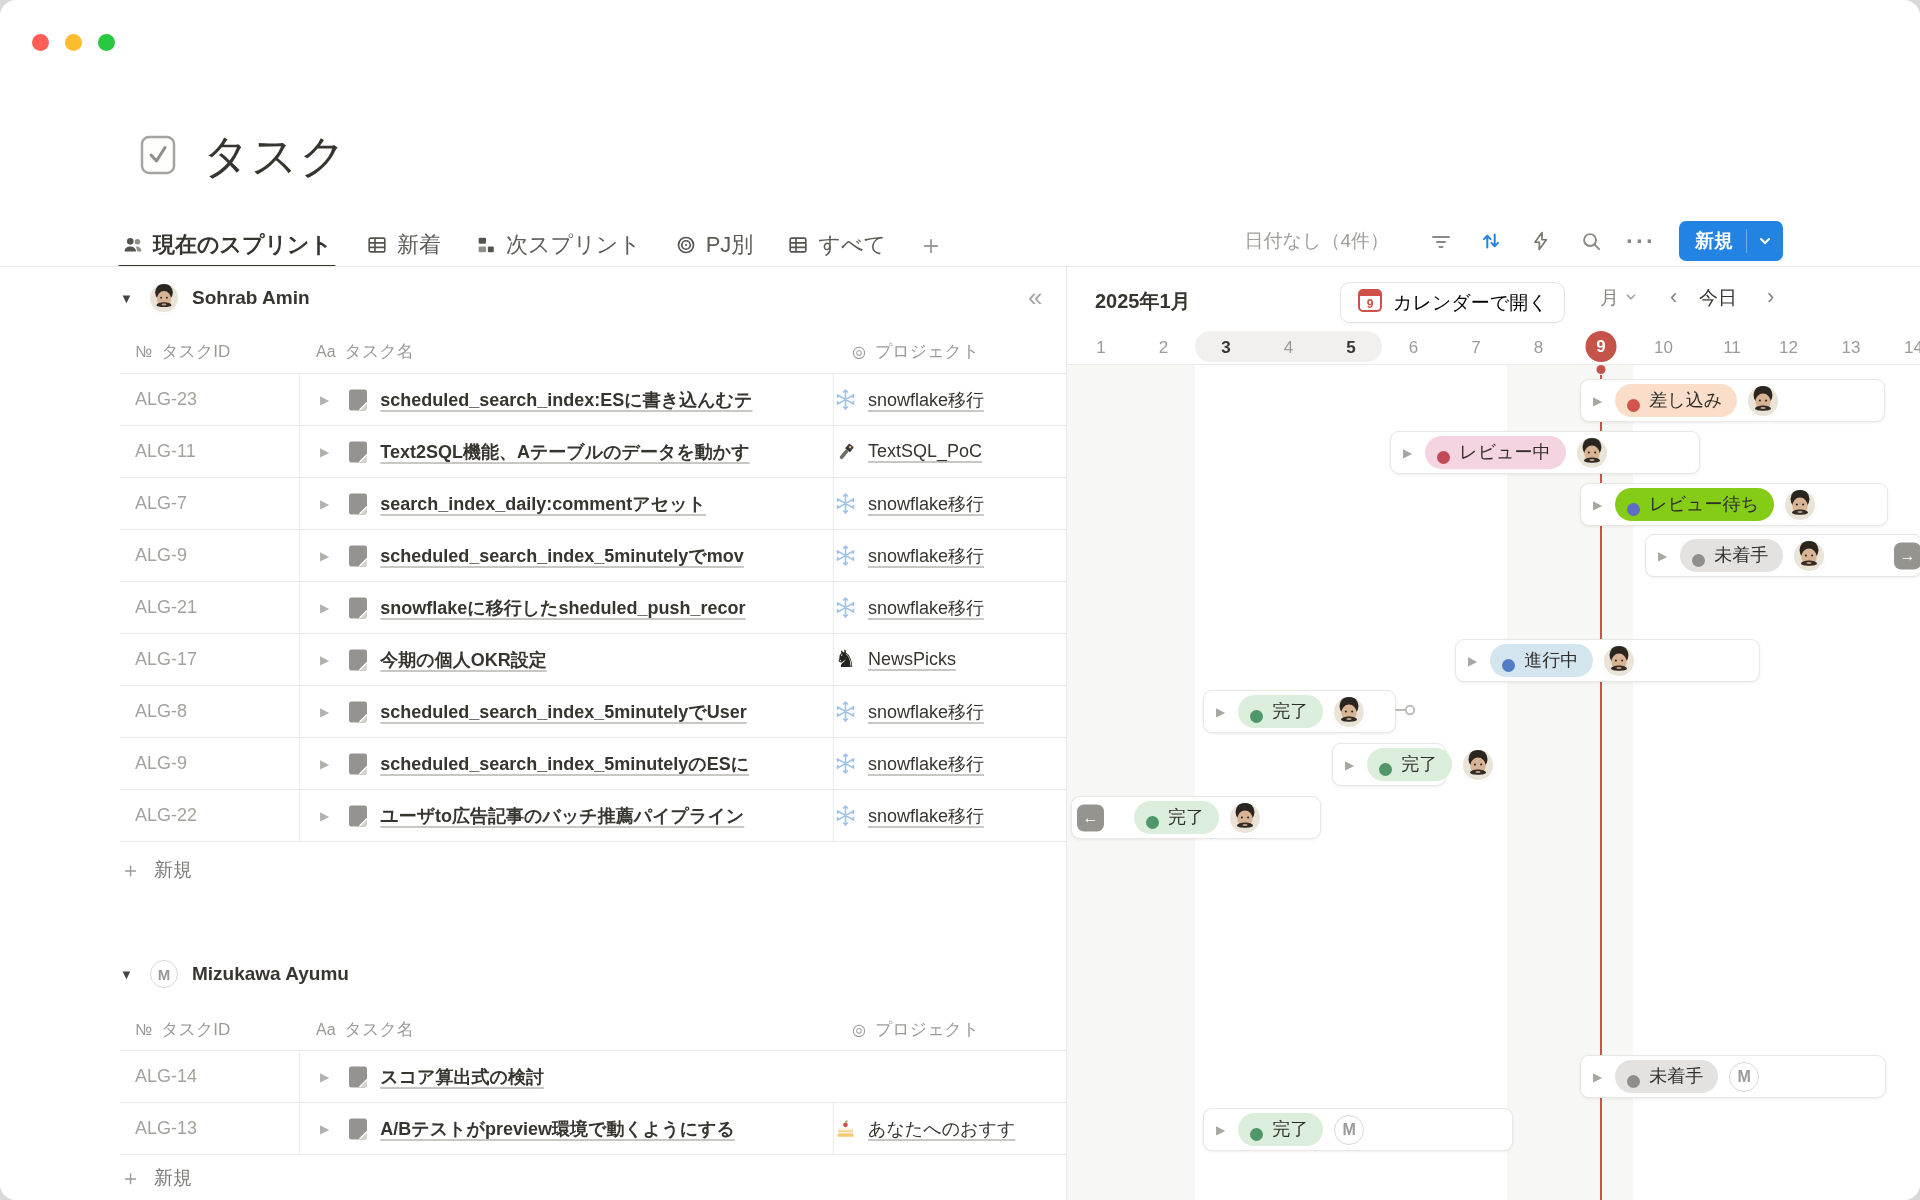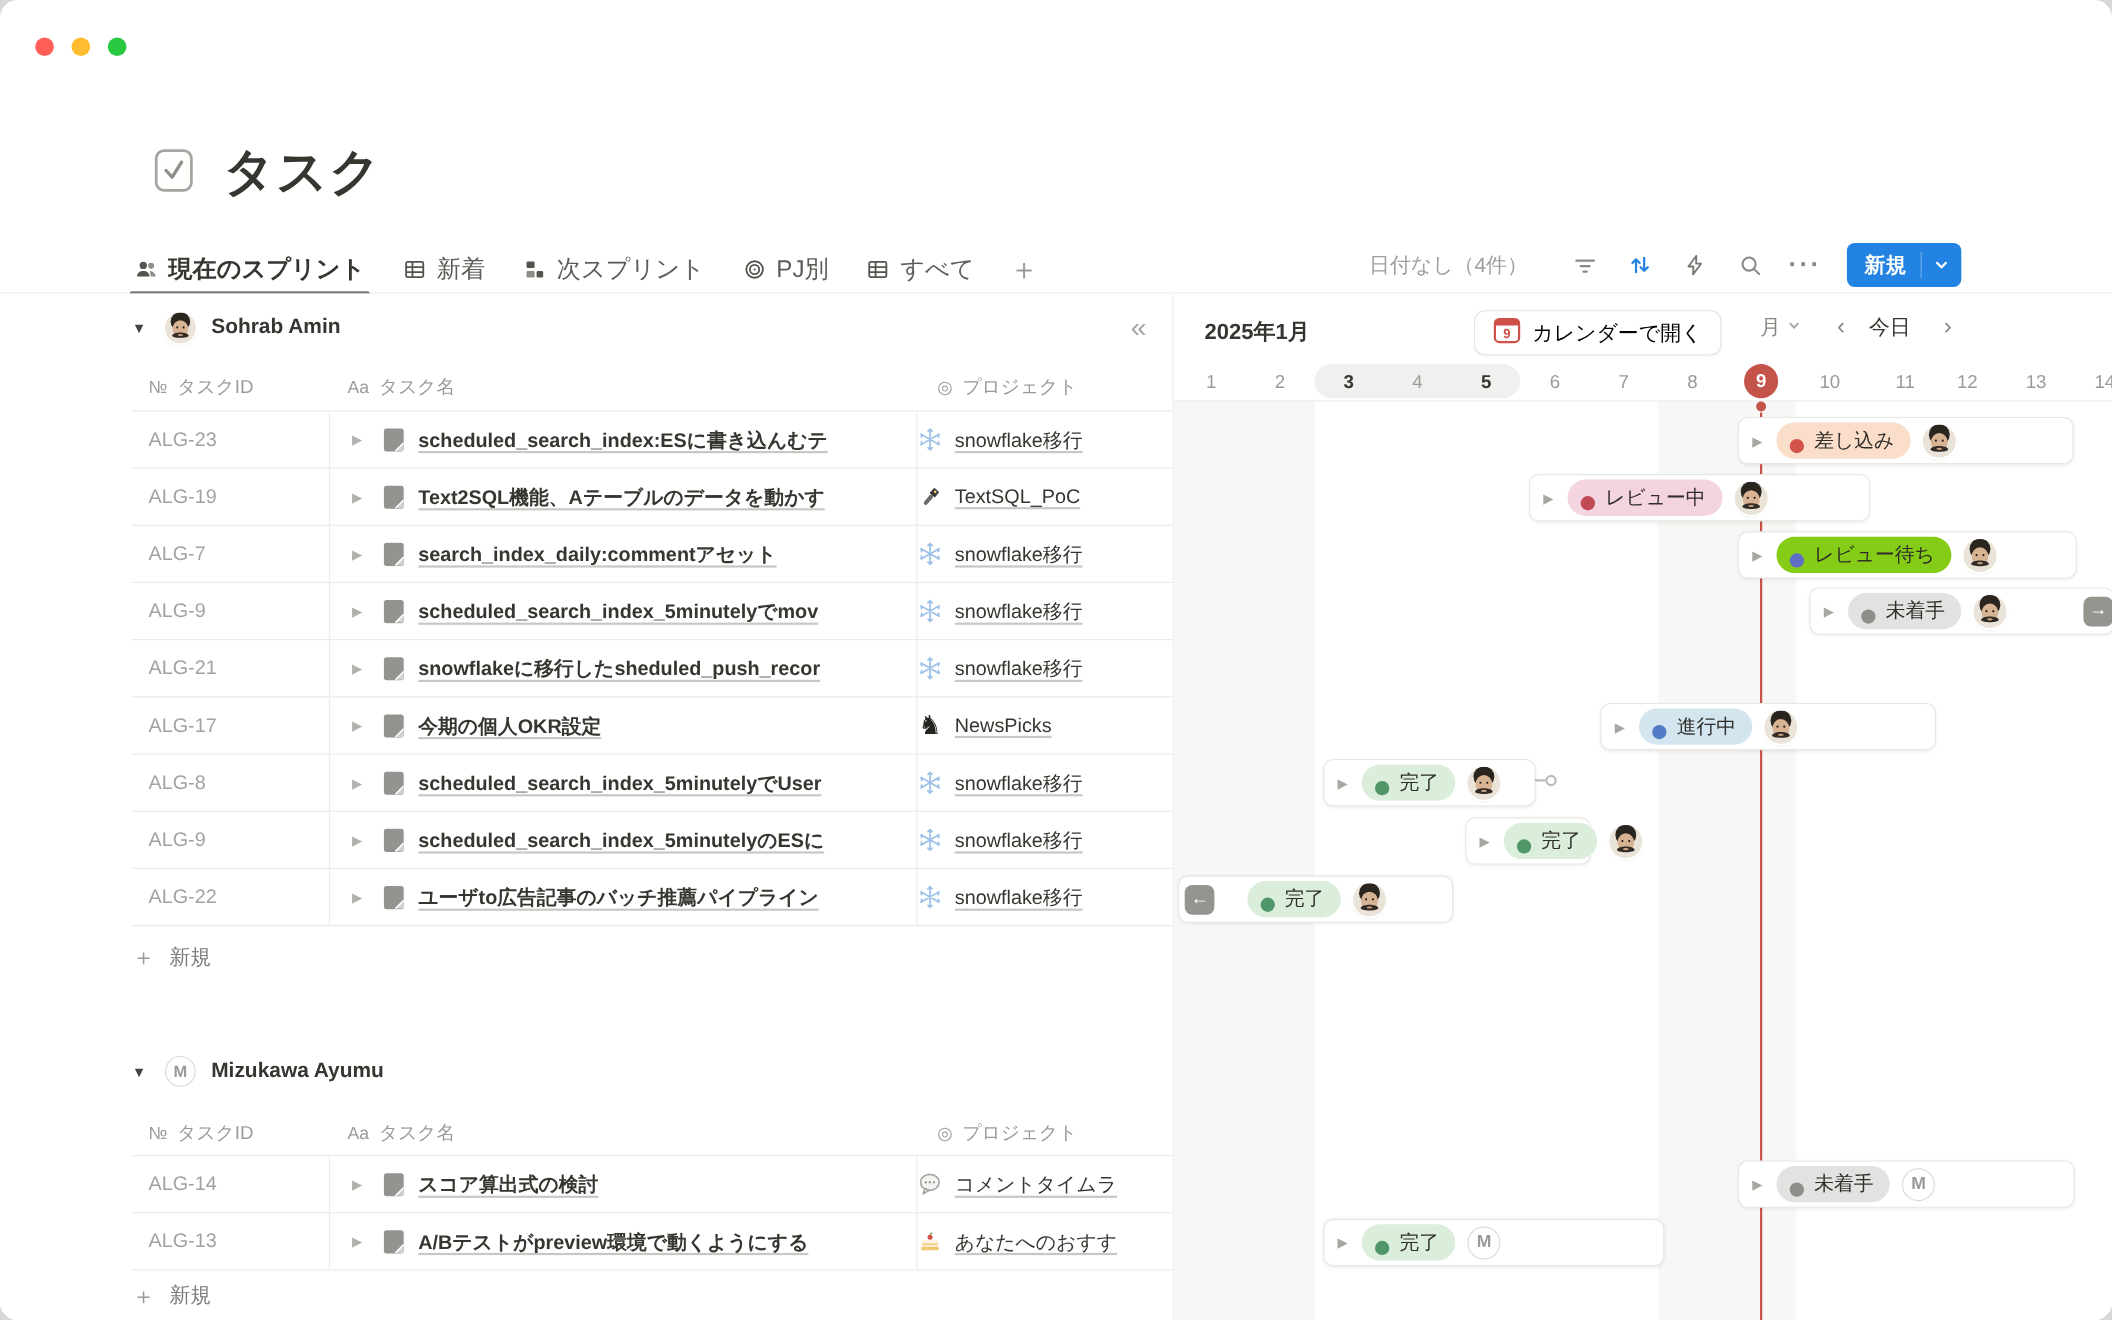--- a/index.html
+++ b/index.html
@@ -6,21 +6,21 @@
   html,body { width:1920px; height:1200px; }
   body { background:#d8d8d8; font-family:"Liberation Sans","DejaVu Sans",sans-serif; color:#37352f; }
   .window { position:absolute; inset:0; background:#fff; border-radius:16px; overflow:hidden; }
 
   
   .traffic { position:absolute; left:32px; top:34px; display:flex; gap:16px; }
   .tl-dot { width:17px; height:17px; border-radius:50%; }
 
   
   .title-row { position:absolute; left:137px; top:126px; display:flex; align-items:center; gap:24px; }
-  .title-row h1 { font-size:46px; font-weight:700; letter-spacing:1px; }
+  .title-row h1 { font-size:46px; font-weight:400; letter-spacing:1px; }
 
   
   .tabs { position:absolute; left:122px; top:222px; height:45px; display:flex; align-items:center; gap:34px; }
   .tab { display:flex; align-items:center; gap:9px; height:45px; font-size:22px; color:#5c5b56; position:relative; cursor:pointer; white-space:nowrap; }
   .tab.active { color:#37352f; font-weight:600; }
   .tab.active::after { content:""; position:absolute; left:-4px; right:-4px; bottom:-1px; height:3px; background:#37352f; border-radius:2px; }
   .tab .ticon { width:22px; height:22px; display:inline-flex; }
   .hairline { position:absolute; left:0; right:0; top:266px; height:1px; background:#e9e9e7; }
 
   
@@ -251,21 +251,21 @@
             <div class="c-proj">
               <span class="proj-ico" style="display: inline-flex;">
                 <svg width="23" height="23" viewBox="0 0 24 24" stroke="#9cc0e7" stroke-width="1.6" fill="none" stroke-linecap="round">
                   <path d="M12 2.2v19.6M3.5 7.1l17 9.8M3.5 16.9l17-9.8M12 2.2l-2 2m2-2l2 2M12 21.8l-2-2m2 2l2-2M3.5 7.1l.5 2.7M3.5 16.9l.5-2.7M20.5 7.1l-.5 2.7M20.5 16.9l-.5-2.7"></path>
                 </svg>
               </span>
               <span class="proj-t ul">snowflake移行</span>
             </div>
           </div>
           <div class="trow">
-            <div class="c-id">ALG-19</div>
+            <div class="c-id">ALG-11</div>
             <div class="c-name">
               <span class="rtri">▶</span>
               <span class="picon" style="display: inline-flex;">
                 <svg width="20" height="22" viewBox="0 0 20 22">
                   <rect x="1" y="0.5" width="18" height="21" rx="2.5" fill="#94938f"></rect>
                   <path d="M19 13.5v7.5h-7.5z" fill="#d3d2cf"></path>
                   <path d="M11.5 21L19 13.5" stroke="#fff" stroke-width="1.4"></path>
                 </svg>
               </span>
               <span class="task-t ul">Text2SQL機能、Aテーブルのデータを動かす</span>
@@ -457,32 +457,20 @@
             <div class="c-name">
               <span class="rtri">▶</span>
               <span class="picon" style="display: inline-flex;">
                 <svg width="20" height="22" viewBox="0 0 20 22">
                   <rect x="1" y="0.5" width="18" height="21" rx="2.5" fill="#94938f"></rect>
                   <path d="M19 13.5v7.5h-7.5z" fill="#d3d2cf"></path>
                   <path d="M11.5 21L19 13.5" stroke="#fff" stroke-width="1.4"></path>
                 </svg>
               </span>
               <span class="task-t ul">スコア算出式の検討</span>
-            </div>
-            <div class="c-proj">
-              <span class="proj-ico" style="display: inline-flex;">
-                <svg width="23" height="23" viewBox="0 0 24 24">
-                  <ellipse cx="11.8" cy="10.3" rx="8.8" ry="7.6" fill="#f5f4f2" stroke="#a5a4a0" stroke-width="1.5"></ellipse>
-                  <path d="M7.2 16.2L5.4 21.2l5.3-3.2z" fill="#f5f4f2" stroke="#a5a4a0" stroke-width="1.5" stroke-linejoin="round"></path>
-                  <circle cx="8" cy="10.3" r="1.1" fill="#8f8e8a"></circle>
-                  <circle cx="11.8" cy="10.3" r="1.1" fill="#8f8e8a"></circle>
-                  <circle cx="15.6" cy="10.3" r="1.1" fill="#8f8e8a"></circle>
-                </svg>
-              </span>
-              <span class="proj-t ul">コメントタイムラ</span>
             </div>
           </div>
           <div class="trow">
             <div class="c-id">ALG-13</div>
             <div class="c-name">
               <span class="rtri">▶</span>
               <span class="picon" style="display: inline-flex;">
                 <svg width="20" height="22" viewBox="0 0 20 22">
                   <rect x="1" y="0.5" width="18" height="21" rx="2.5" fill="#94938f"></rect>
                   <path d="M19 13.5v7.5h-7.5z" fill="#d3d2cf"></path>

